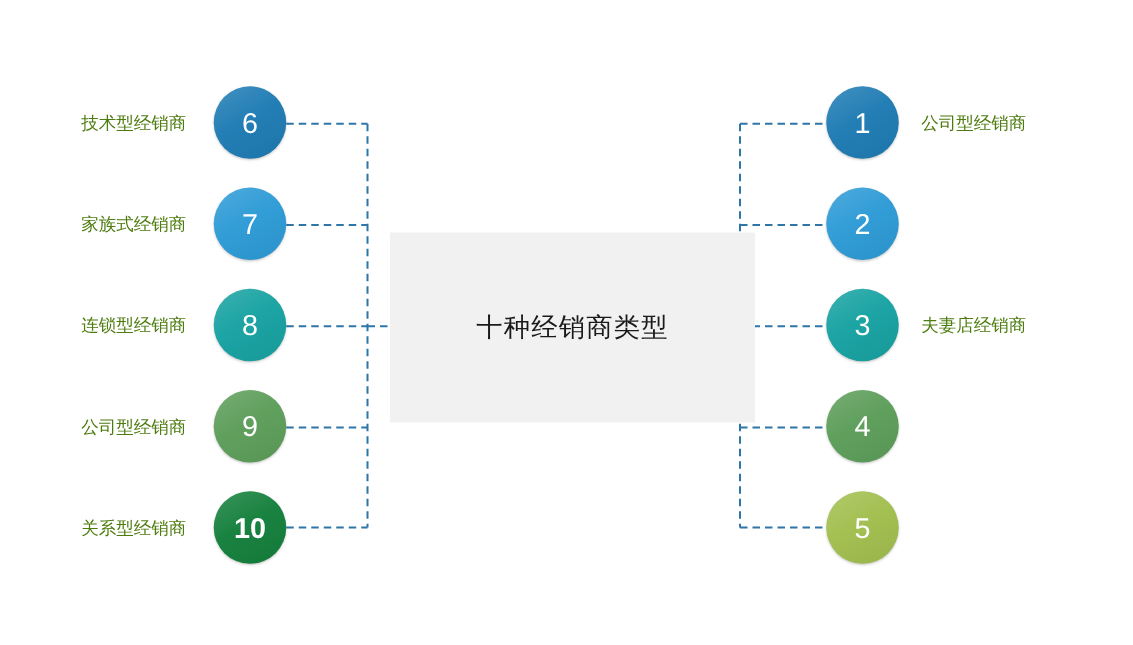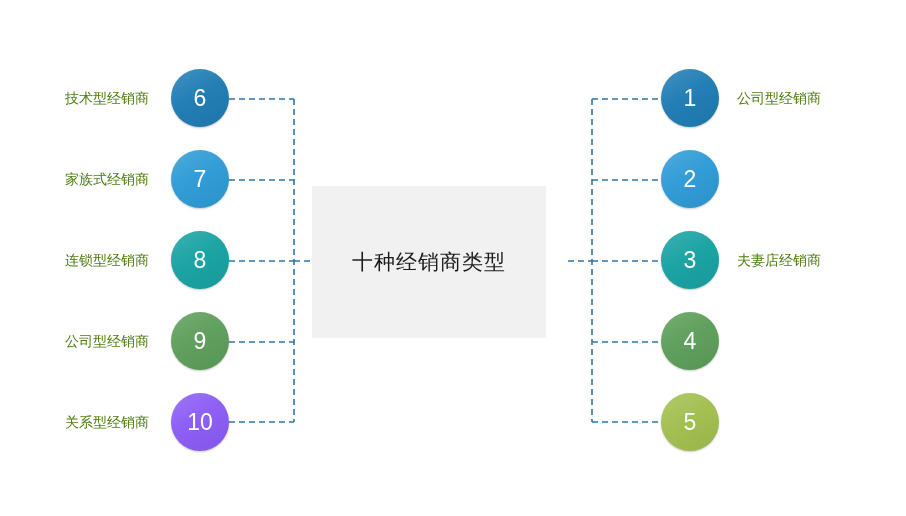--- a/index.html
+++ b/index.html
@@ -26,21 +26,21 @@
     width: 906px;
     height: 516px;
     pointer-events: none;
   }
 
   
   .center-box {
     position: absolute;
     left: 312px;
     top: 186px;
-    width: 234px;
+    width: 292px;
     height: 152px;
     background: #f1f1f1;
     display: flex;
     align-items: center;
     justify-content: center;
   }
   .center-box-title {
     font-size: 21px;
     color: #1a1a1a;
     letter-spacing: 1px;
@@ -160,21 +160,21 @@
   </div>
 
   <div class="node node-left" style="top:311px">
     <div class="bubble" style="background: rgb(93, 158, 90);">
       <span class="bubble-num">9</span>
     </div>
     <div class="node-label">公司型经销商</div>
   </div>
 
   <div class="node node-left" style="top:392px">
-    <div class="bubble" style="background: #8b5cf6;">
+    <div class="bubble" style="background: #15803d; font-weight: bold;">
       <span class="bubble-num">10</span>
     </div>
     <div class="node-label">关系型经销商</div>
   </div>
 
   <div class="node node-right" style="top:68px">
     <div class="bubble" style="background: rgb(31, 124, 180);">
       <span class="bubble-num">1</span>
     </div>
     <div class="node-label">公司型经销商</div>

